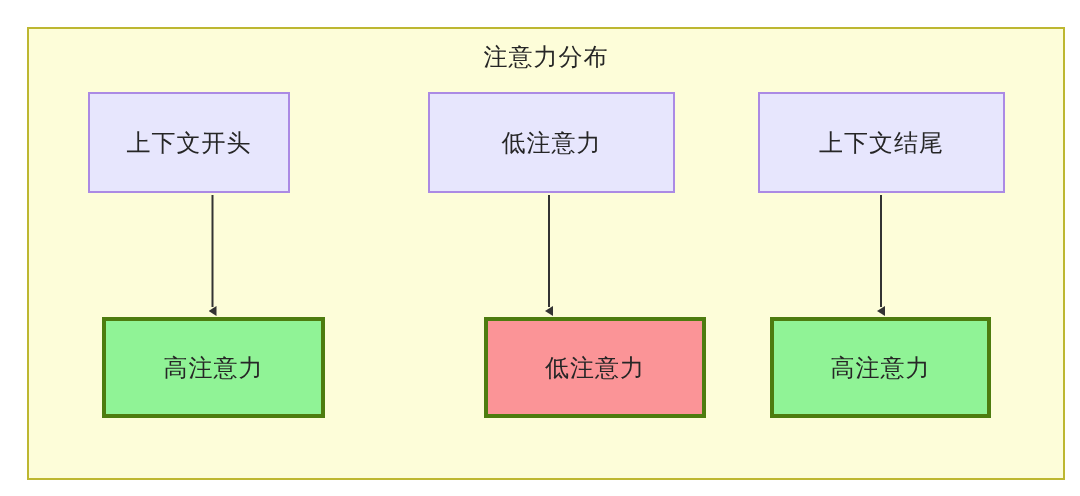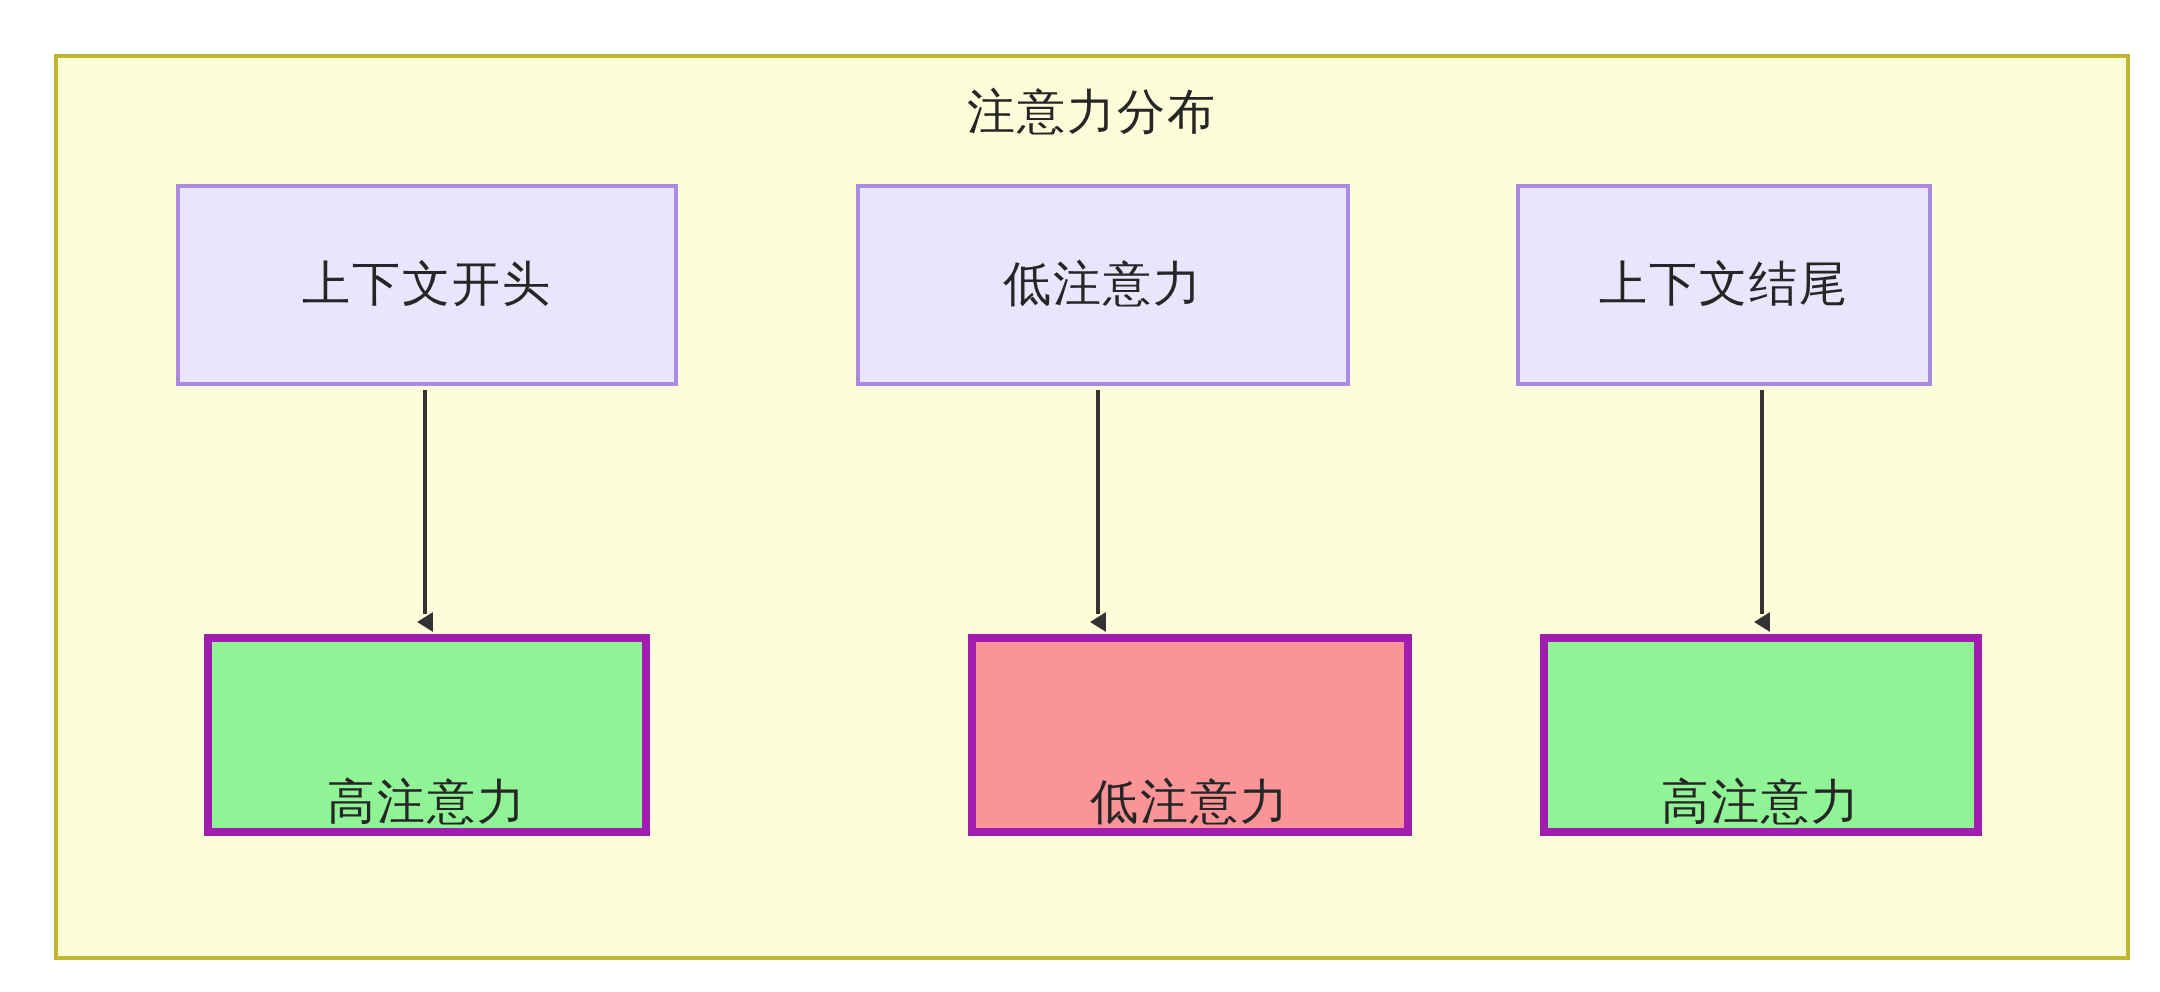--- a/index.html
+++ b/index.html
@@ -57,36 +57,35 @@
     color: #262626;
     letter-spacing: 1px;
   }
 
   .node.source {
     background: #e7e6fd;
     border: 2px solid #ab8ae4;
   }
 
   .node.attn {
-    border: 4px solid #a21caf;
-    align-items: flex-end;
+    border: 4px solid #4d7c0f;
   }
 
   .node.high {
     background: #90f396;
   }
 
   .node.low {
     background: #fb9497;
   }
 
   
-  .src-1 { left: 88px;  top: 92px;  width: 251px; height: 101px; }
+  .src-1 { left: 88px;  top: 92px;  width: 202px; height: 101px; }
   .src-2 { left: 428px; top: 92px;  width: 247px; height: 101px; }
-  .src-3 { left: 758px; top: 92px;  width: 208px; height: 101px; }
+  .src-3 { left: 758px; top: 92px;  width: 247px; height: 101px; }
 
   .attn-1 { left: 102px; top: 317px; width: 223px; height: 101px; }
   .attn-2 { left: 436px; top: 317px; width: 222px; height: 101px; margin-left: 48px; }
   .attn-3 { left: 770px; top: 317px; width: 221px; height: 101px; }
 
   
   .edges {
     position: absolute;
     left: 0;
     top: 0;

